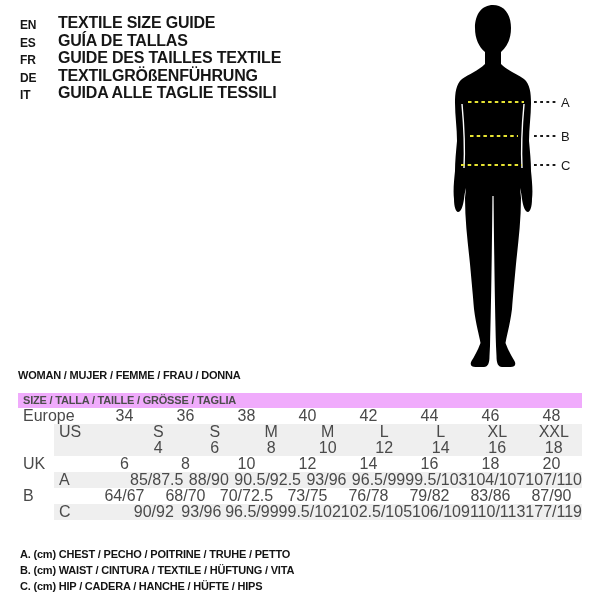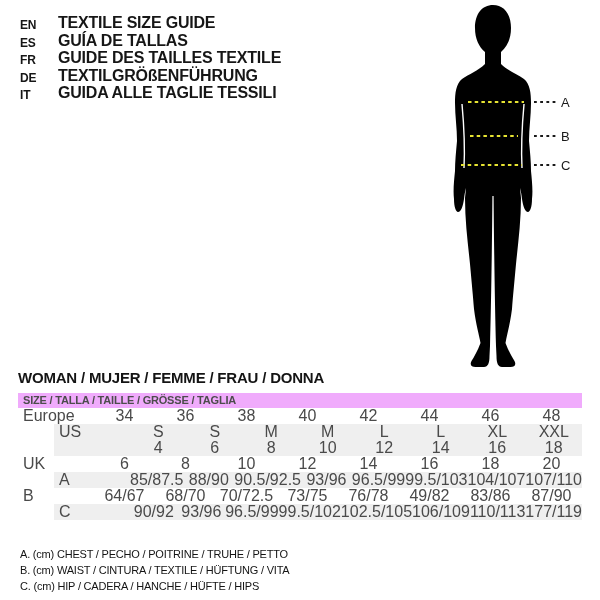--- a/index.html
+++ b/index.html
@@ -25,40 +25,40 @@
   
   .figure-svg { position:absolute; left:400px; top:0; }
   .marker-label {
     font-family:"Liberation Sans", sans-serif;
     font-size:13px; fill:#1a1a1a;
   }
 
   
   .section-title {
     position:absolute; left:18px; top:369px;
-    font-size:15px; font-weight:bold; color:#141414; letter-spacing:-0.2px;
+    font-size:11px; font-weight:bold; color:#141414; letter-spacing:-0.2px;
     white-space:nowrap;
   }
 
   
   .size-table { position:absolute; left:18px; top:393px; width:564px; }
   .thead {
     height:15px; line-height:15px; background:#f0abfc;
     font-size:11px; font-weight:bold; color:#4c4c4c;
     padding-left:5px; letter-spacing:-0.2px;
   }
   .trow { display:flex; height:16px; line-height:15.8px; font-size:16px; color:#4a4a4a;justify-content:center; }
   .trow.shaded { background:#efefef;margin-left:36px; }
   .rlabel { width:76px; padding-left:5px; box-sizing:border-box; text-align:left; white-space:nowrap; }
   .cell { flex:1; text-align:center; white-space:nowrap; }
 
   
   .legend { position:absolute; left:20px; top:546px; }
   .legend-row {
-    font-size:11px; font-weight:normal; color:#141414;
+    font-size:11px; font-weight:bold; color:#141414;
     line-height:16px; letter-spacing:-0.2px; white-space:nowrap;
   }
 </style>
 </head>
 <body>
 
 <div class="lang-block" id="lang-block">
     <div class="lang-row">
       <span class="lang-code">EN</span>
       <span class="lang-title">TEXTILE SIZE GUIDE</span>
@@ -209,21 +209,21 @@
         <span class="cell">104/107</span>
         <span class="cell">107/110</span>
       </div>
       <div class="trow">
         <span class="rlabel">B</span>
         <span class="cell">64/67</span>
         <span class="cell">68/70</span>
         <span class="cell">70/72.5</span>
         <span class="cell">73/75</span>
         <span class="cell">76/78</span>
-        <span class="cell">49/82</span>
+        <span class="cell">79/82</span>
         <span class="cell">83/86</span>
         <span class="cell">87/90</span>
       </div>
       <div class="trow shaded">
         <span class="rlabel">C</span>
         <span class="cell">90/92</span>
         <span class="cell">93/96</span>
         <span class="cell">96.5/99</span>
         <span class="cell">99.5/102</span>
         <span class="cell">102.5/105</span>

